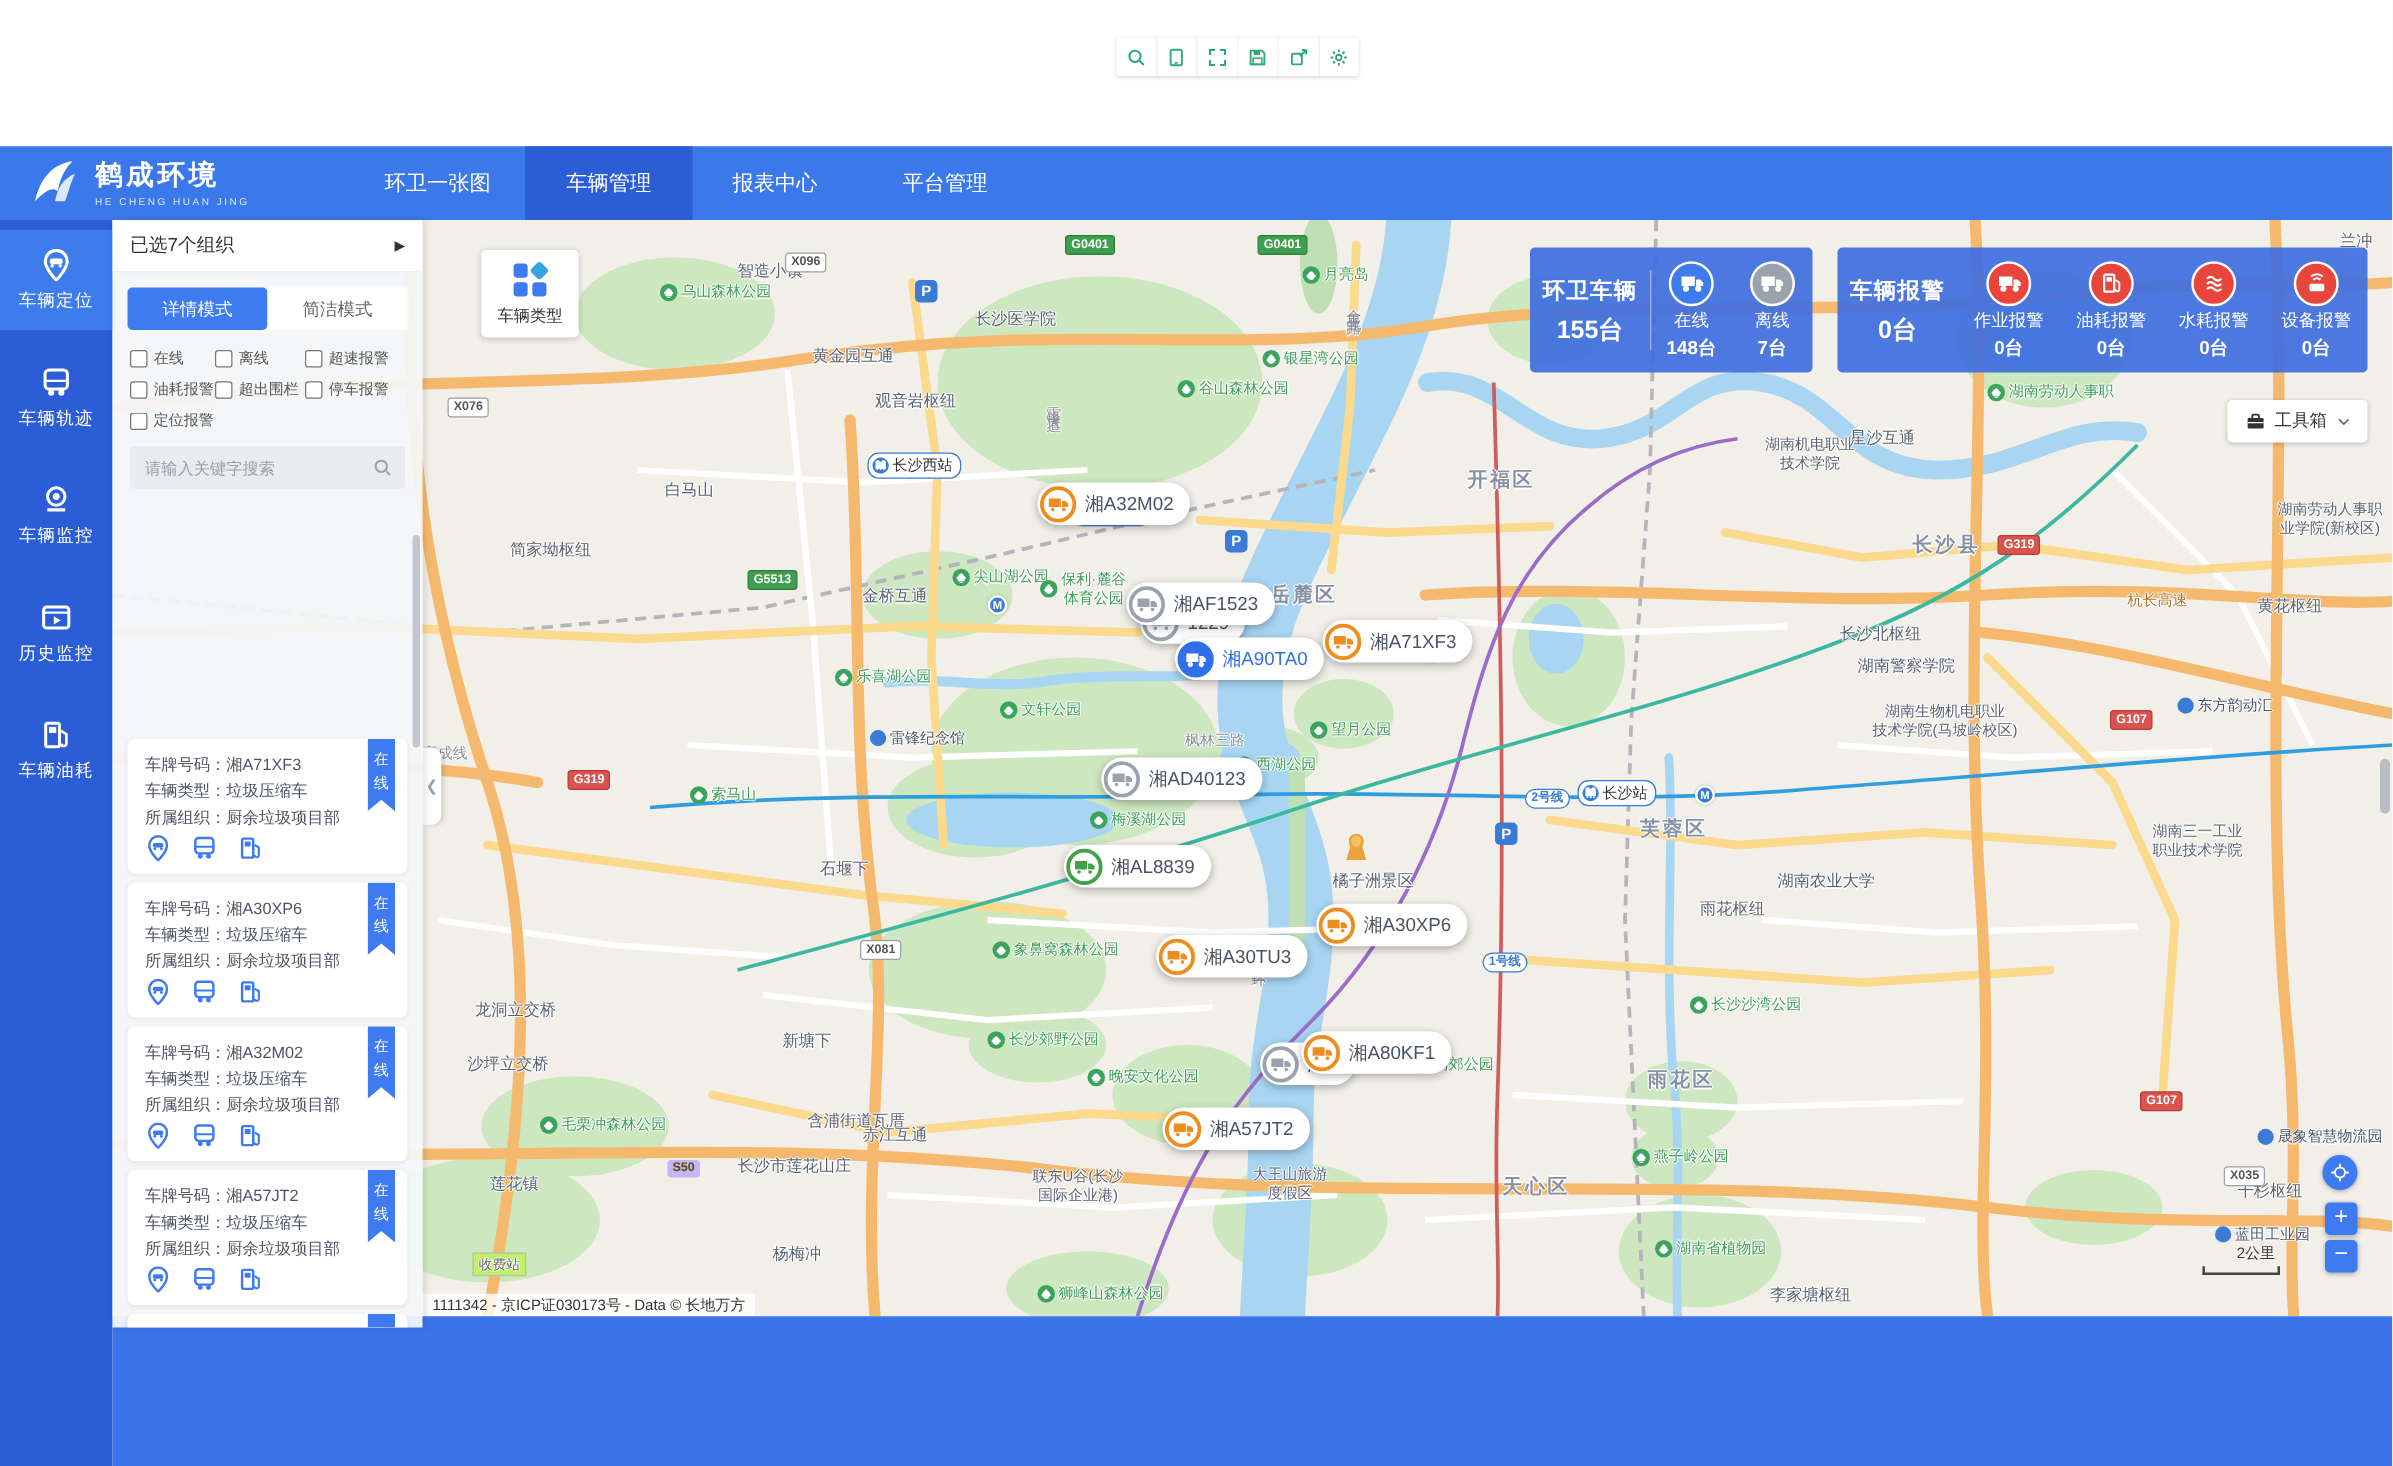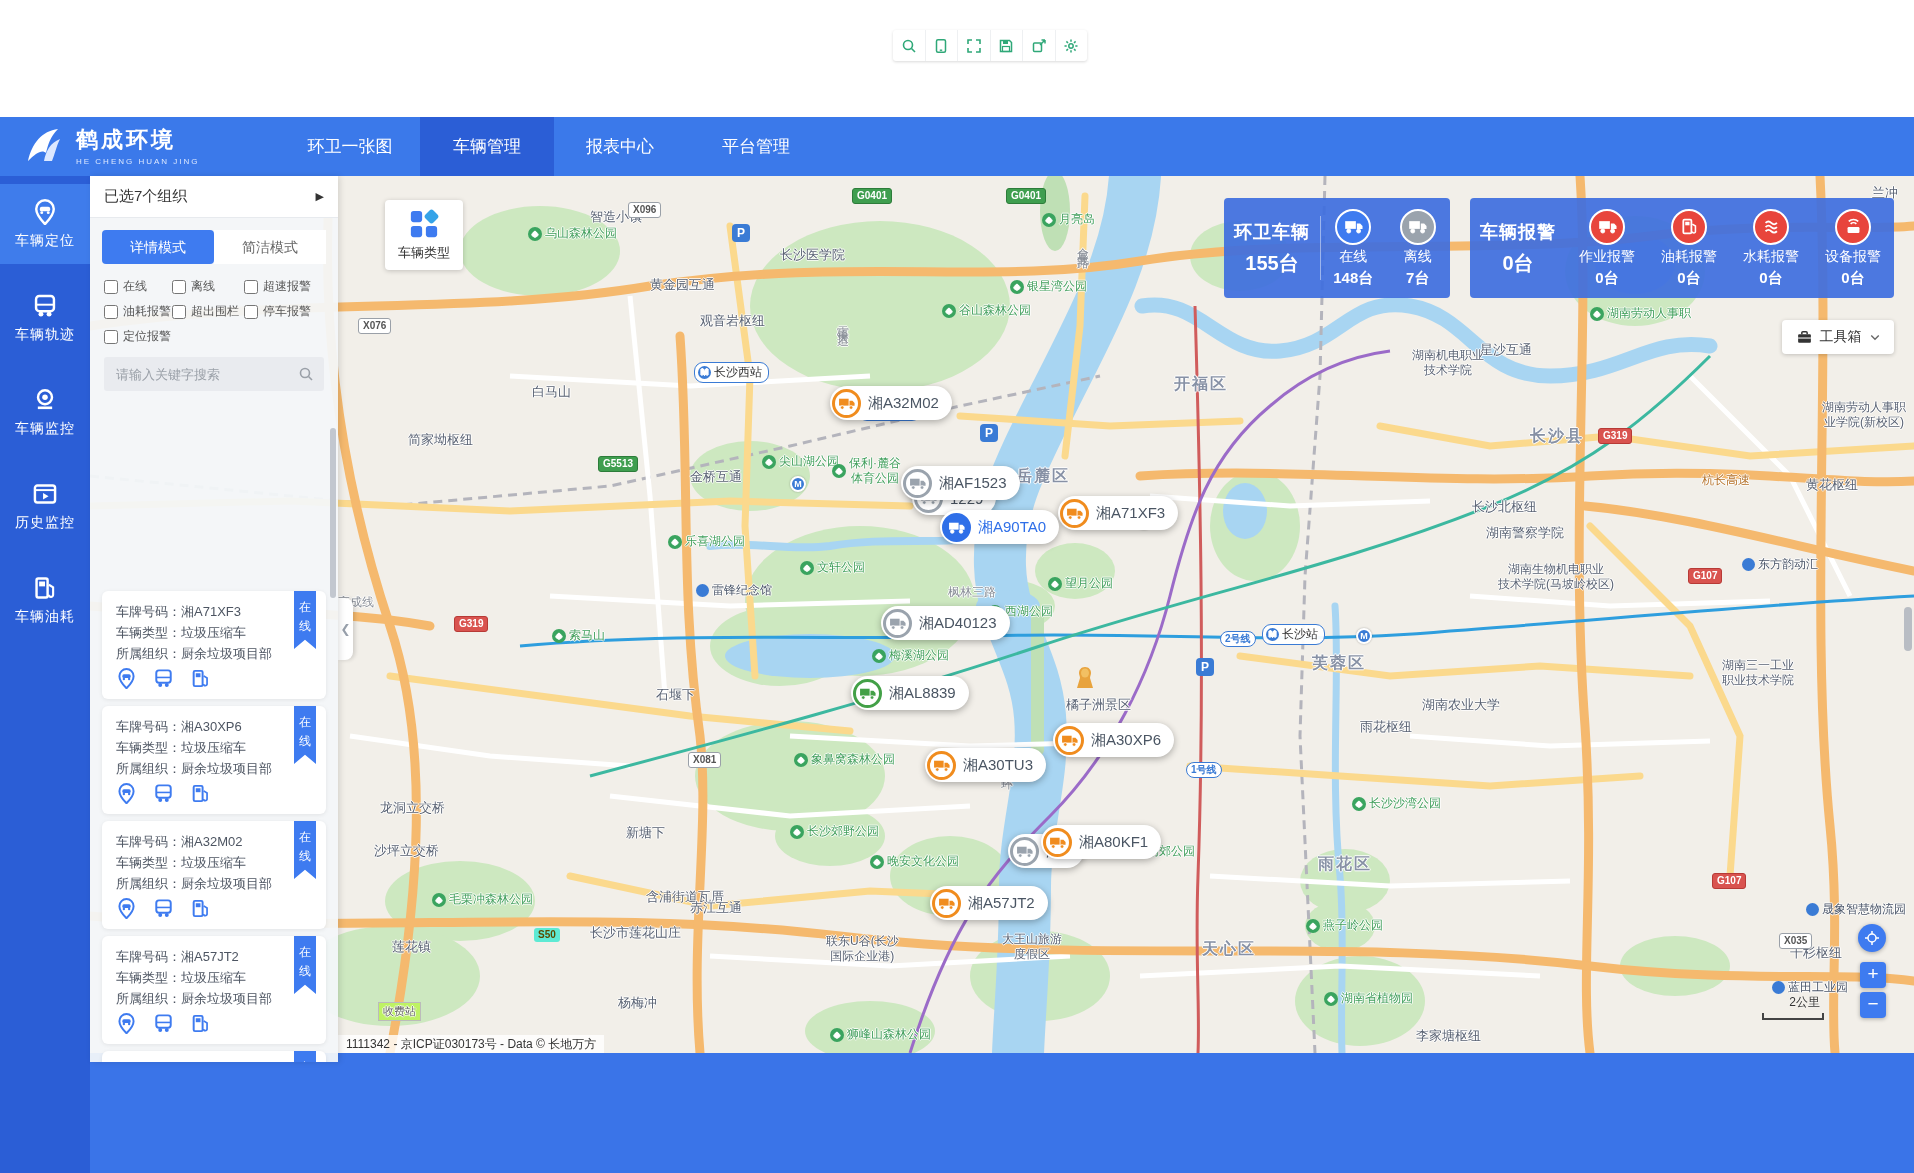--- a/index.html
+++ b/index.html
@@ -45,21 +45,21 @@
   .k-roadv{font-size:12px;color:#8a8f98;writing-mode:vertical-lr;letter-spacing:3px;}
   .k-poi,.k-poi-blue{font-size:12px;color:#4a5568;display:flex;align-items:center;gap:3px;}
   .k-metro{font-size:12px;color:#333;background:rgba(255,255,255,.95);border:1px solid #3a7bd5;border-radius:9px;padding:1px 6px 1px 3px;display:flex;align-items:center;gap:3px;}
   .k-whitebox{font-size:11px;color:#666;background:#bef264;border:1px solid #bbb;padding:1px 4px;}
   .dot-blue{width:13px;height:13px;border-radius:50%;background:#3a7bd5;display:inline-block;flex:none;}
   .tree-ic{width:14px;height:14px;border-radius:50%;background:#3aa45f;color:#fff;font-size:9px;line-height:14px;text-align:center;display:inline-block;flex:none;}
   .m-ic{width:13px;height:13px;border-radius:50%;background:#3a7bd5;color:#fff;font-size:9px;font-weight:bold;line-height:13px;text-align:center;display:inline-block;flex:none;}
   .shield{position:absolute;z-index:5;font-size:10px;font-weight:bold;padding:1px 4px;border-radius:3px;line-height:12px;}
   .sh-expwy{background:#3f9e4f;color:#fff;border:1px solid #2d7c3a;}
   .sh-national{background:#d9534f;color:#fff;border:1px solid #b73a36;}
-  .sh-prov{background:#5eead4;color:#5b4a00;border:1px solid #cfa category;}
+  .sh-prov{background:#c4b5fd;color:#5b4a00;border:1px solid #cfa category;}
   .sh-county{background:#fff;color:#555;border:1px solid #9aa0a8;}
   .sh-metro-line{background:#fff;color:#3a7bd5;border:1px solid #3a7bd5;border-radius:8px;}
   .p-icon{position:absolute;width:18px;height:18px;border-radius:4px;background:#3a7bd5;color:#fff;font-size:12px;font-weight:bold;text-align:center;line-height:18px;z-index:5;}
   .metro-dot{position:absolute;width:16px;height:16px;border-radius:50%;background:#3a7bd5;border:2px solid #fff;color:#fff;font-size:9px;font-weight:bold;text-align:center;line-height:12px;z-index:5;box-shadow:0 0 2px rgba(0,0,0,.3);}
   .statue{position:absolute;width:22px;height:26px;z-index:5;}
 
   
   .marker{position:absolute;display:flex;align-items:center;background:#fff;border-radius:18px;height:34px;padding:0 13px 0 2px;box-shadow:0 2px 7px rgba(0,0,0,.3);cursor:pointer;}
   .marker .mc{width:29px;height:29px;border-radius:50%;background:#fff;border:3px solid;display:flex;align-items:center;justify-content:center;flex:none;}
   .marker .mp{font-size:15px;color:#4a5563;margin-left:7px;font-weight:500;white-space:nowrap;}

